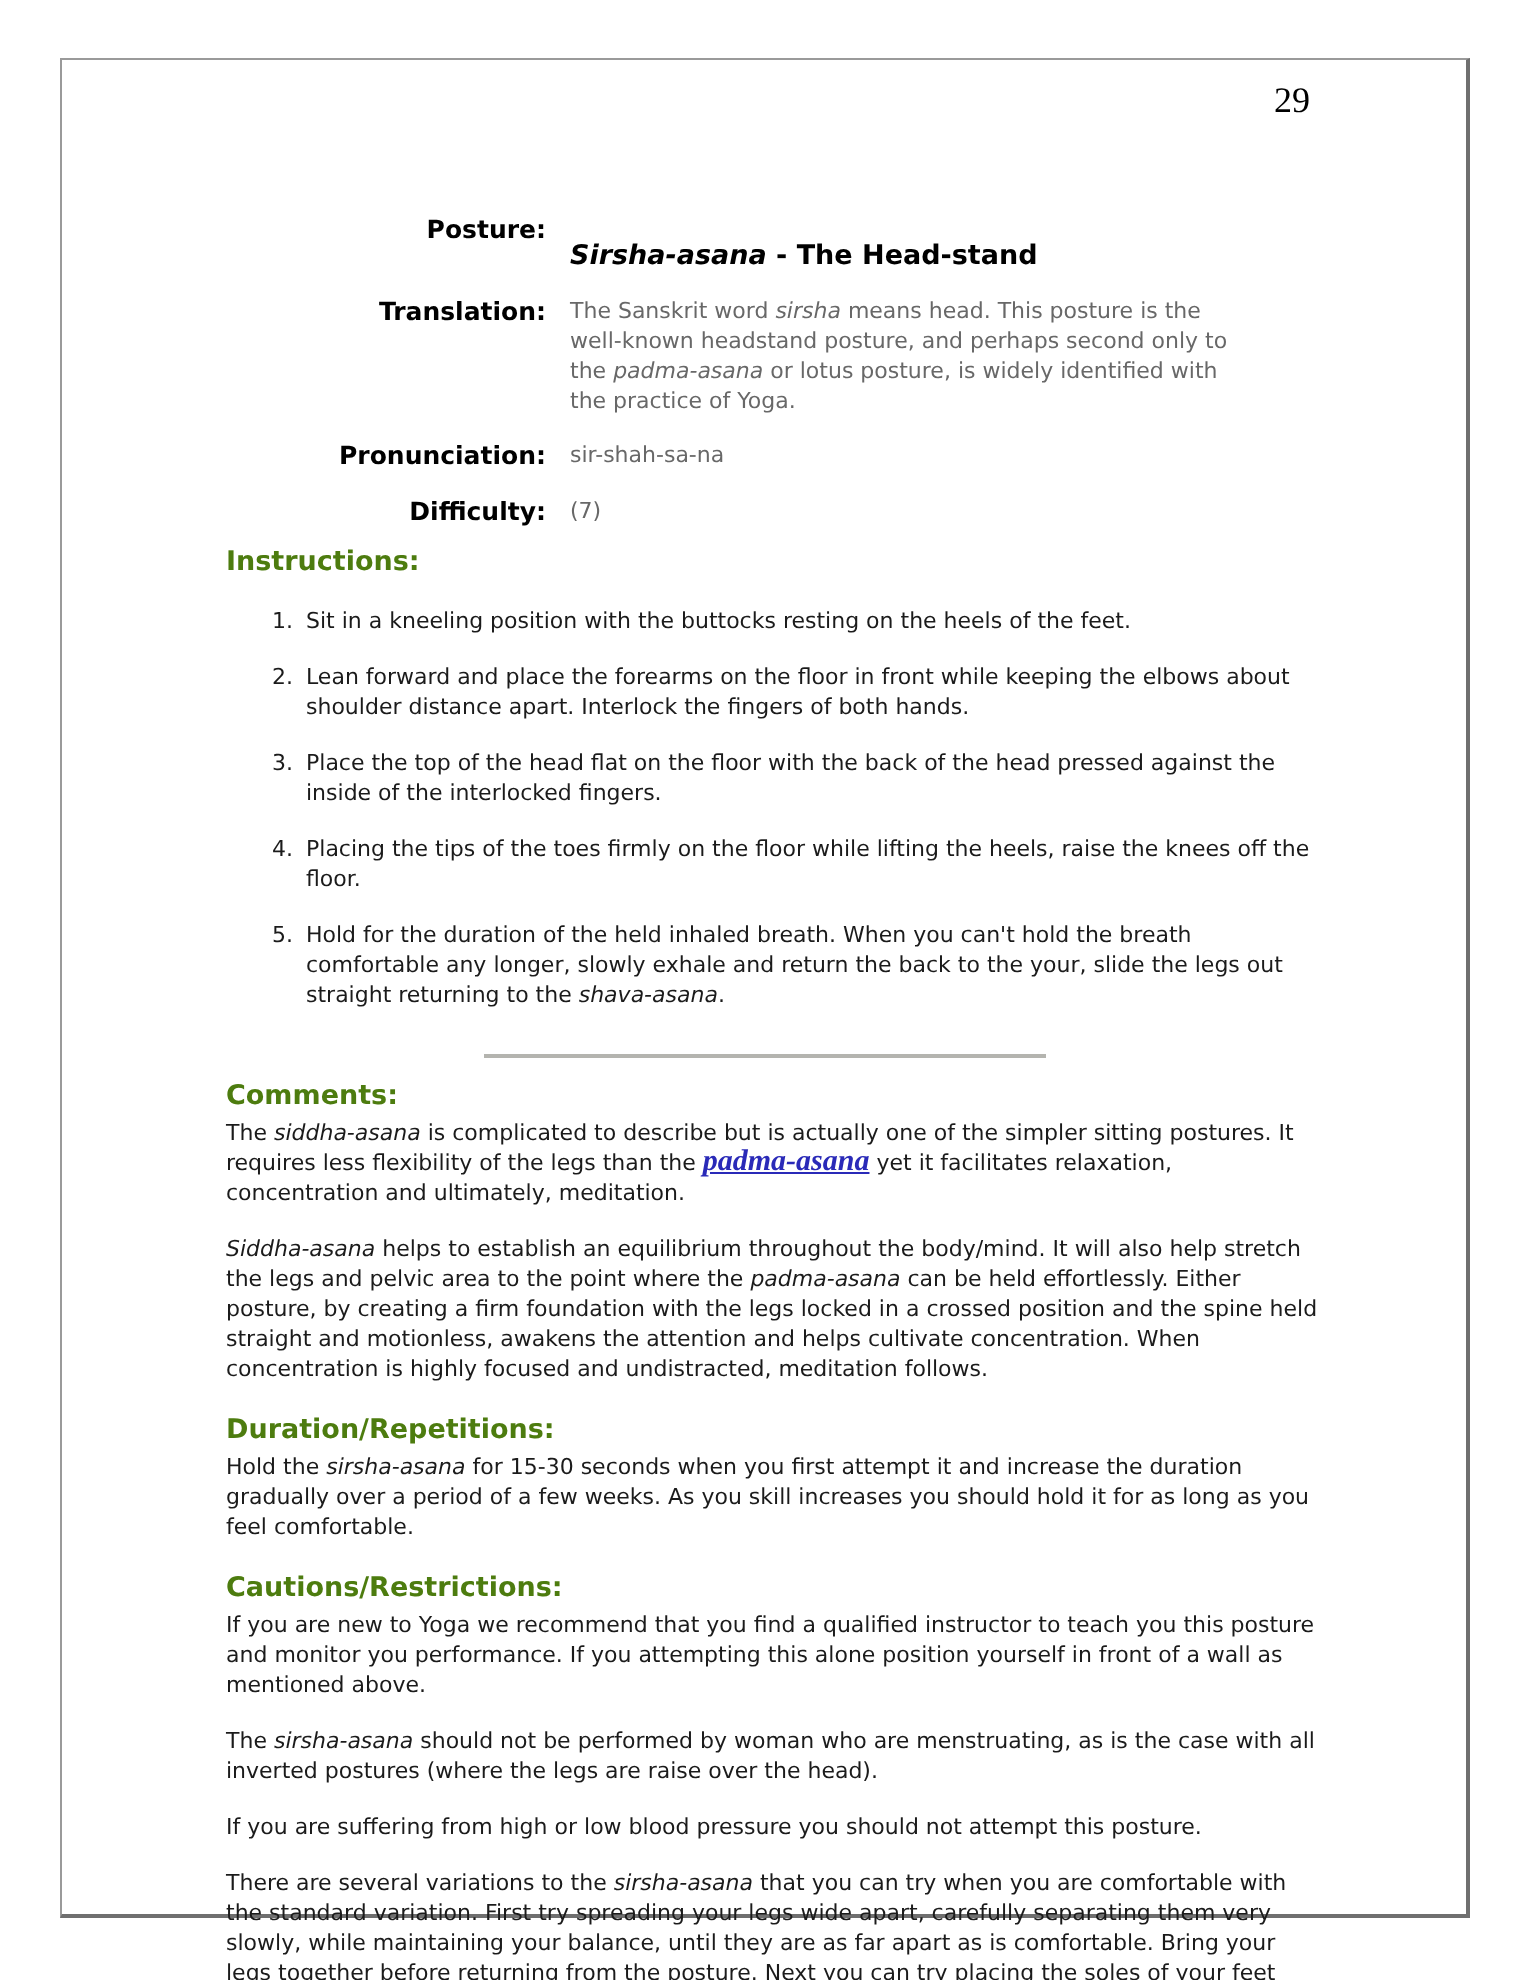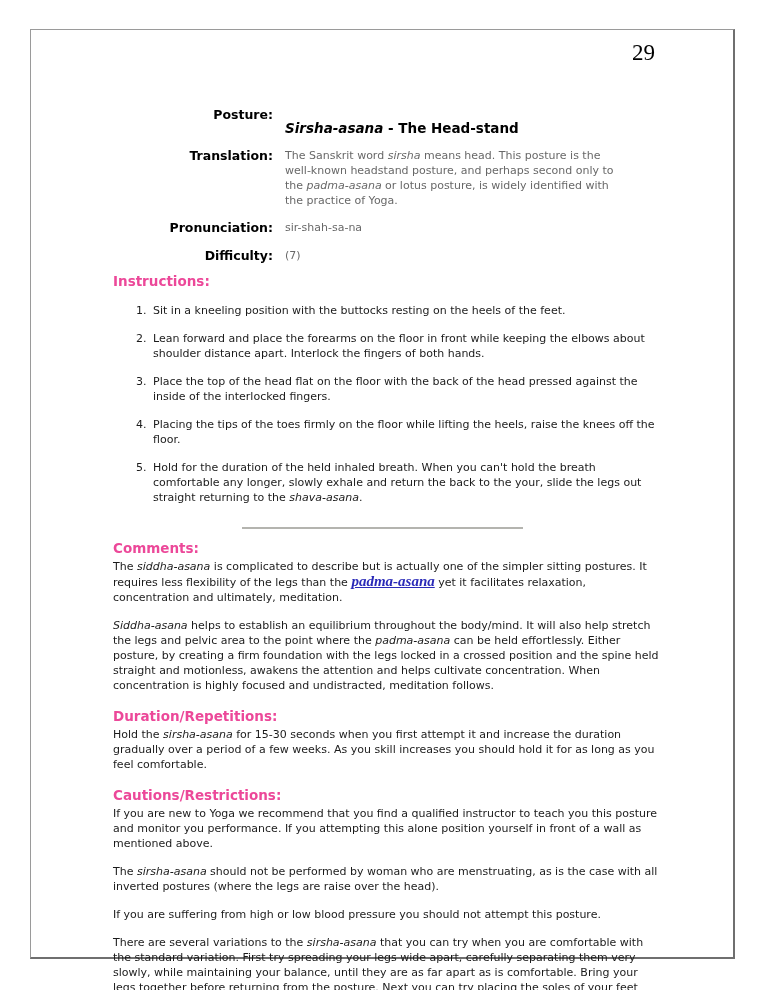--- a/index.html
+++ b/index.html
@@ -10,39 +10,39 @@
   .sheet {
     position:absolute; left:30px; top:29px; width:702px; height:927px;
     background:#fff;
     border:1px solid #9a9a9a;
     border-right:2px solid #6f6f6f;
     border-bottom:2px solid #6f6f6f;
   }
   .pagenum {
     position:absolute; top:10px; right:78px;
     font-family:"Liberation Serif","DejaVu Serif",serif;
-    font-size:23px; color:#000;
+    font-size:18px; color:#000;
   }
   .content {
     position:absolute; left:82px; top:77px; width:546px;
     color:#1b1b1b; font-size:11px; line-height:15px;
   }
   
   .hdr { display:grid; grid-template-columns:160px 1fr; column-gap:7px; row-gap:2px;gap:12px; }
   .hdr .lbl {
     text-align:right; font-weight:bold; color:#000;
     font-size:12.5px; line-height:16px; white-space:nowrap;
   }
   .hdr .val { line-height:15px; }
   .posture-val { font-weight:bold; font-size:13.5px; color:#000; line-height:17px;margin-top:14px; }
   .gray { color:#686868; }
   .trans { width:336px; }
   
   .sec-h {
-    font-weight:bold; font-size:13.5px; color:#ec4899;
+    font-weight:bold; font-size:13.5px; color:#4d7c0f;
     line-height:16px; margin:15px 0 3px 0;
   }
   .instr-h { margin-top:9px; }
   .after-div { margin-top:0; }
   
   .ilist { margin-top:14px; }
   .item { position:relative; padding-left:40px; margin-bottom:13px; }
   .item .num { position:absolute; left:23px; top:0; }
   
   .divider {

